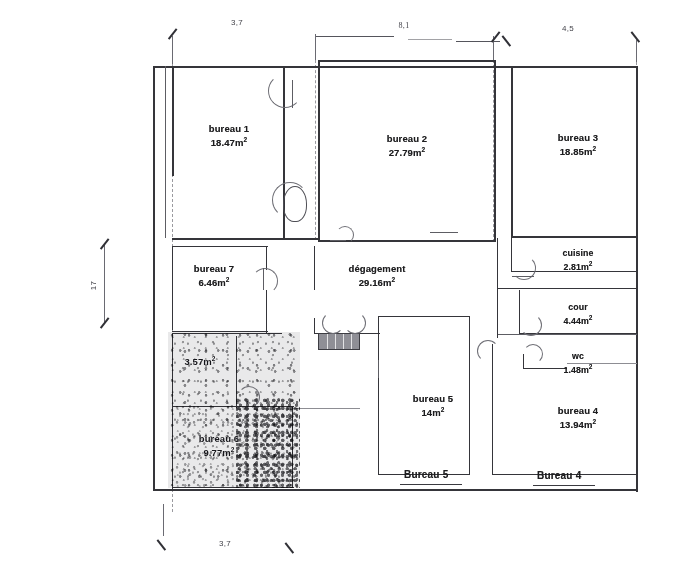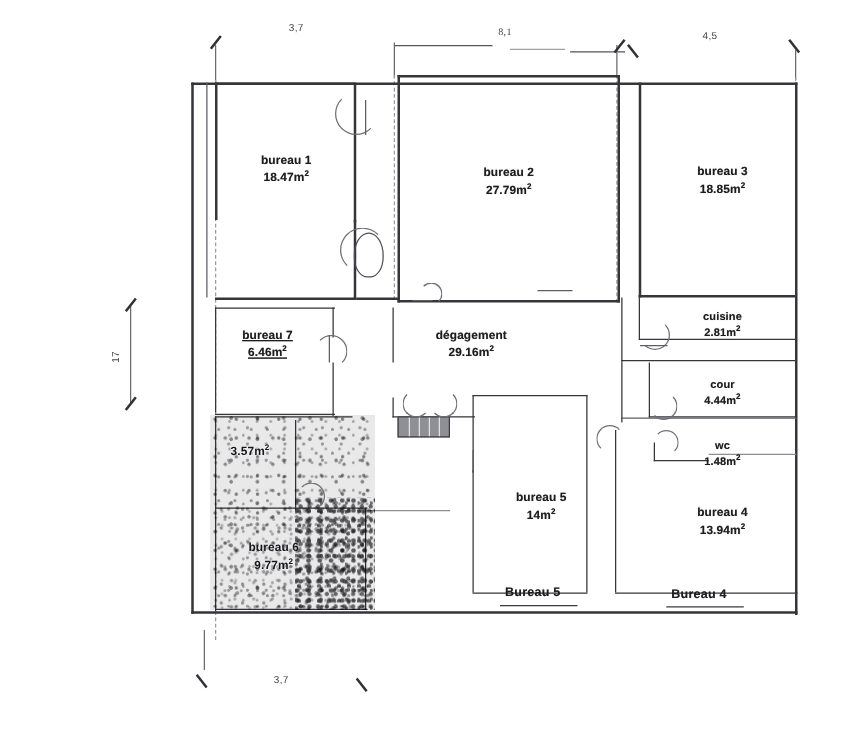--- a/index.html
+++ b/index.html
@@ -338,21 +338,21 @@
     <div class="room-label" style="left:407px; top:133px;">
       <span class="rl-name">bureau 2</span>
       <span class="rl-area"><span>27.79m</span><sup>2</sup></span>
     </div>
 
     <div class="room-label" style="left:578px; top:132px;">
       <span class="rl-name">bureau 3</span>
       <span class="rl-area"><span>18.85m</span><sup>2</sup></span>
     </div>
 
-    <div class="room-label" style="left:214px; top:263px;text-decoration:underline;">
+    <div class="room-label" style="left:214px; top:263px;">
       <span class="rl-name">bureau 7</span>
       <span class="rl-area"><span>6.46m</span><sup>2</sup></span>
     </div>
 
     <div class="room-label" style="left:377px; top:263px;">
       <span class="rl-name">dégagement</span>
       <span class="rl-area"><span>29.16m</span><sup>2</sup></span>
     </div>
 
     <div class="room-label tiny" style="left:578px; top:248px;">

